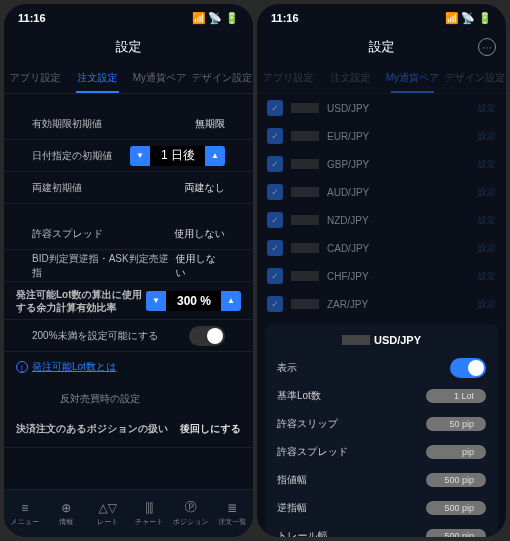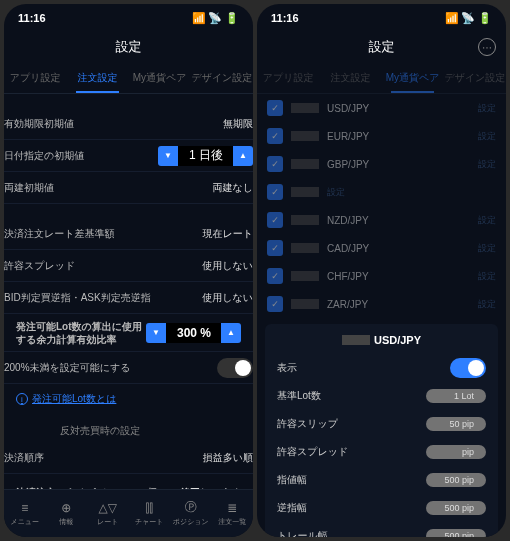--- a/index.html
+++ b/index.html
@@ -8,21 +8,21 @@
 .status-bar { height: 28px; display: flex; justify-content: space-between; align-items: center; padding: 0 14px; color: #fff; font-size: 11px; font-weight: 600; }
 .status-icons { display: flex; gap: 3px; align-items: center; }
 .header { height: 30px; display: flex; align-items: center; justify-content: center; color: #fff; font-size: 13px; font-weight: 500; position: relative; }
 .header-more { position: absolute; right: 10px; width: 18px; height: 18px; border: 1px solid #888; border-radius: 50%; display: flex; align-items: center; justify-content: center; color: #888; font-size: 10px; }
 .tabs { display: flex; height: 32px; border-bottom: 1px solid #1a2332; }
 .tab { flex: 1; display: flex; align-items: center; justify-content: center; font-size: 10px; color: #666; position: relative; }
 .tab.active { color: #2e7fff; }
 .tab.active::after { content: ''; position: absolute; bottom: 0; left: 15%; right: 15%; height: 2px; background: #2e7fff; }
 .content { flex: 1; overflow-y: auto; }
 .section-gap { height: 14px; }
-.row { height: 32px; display: flex; align-items: center; justify-content: space-between; padding: 0 0; font-size: 10px; color: #ccc; border-bottom: 1px solid #151d2e; }
+.row { height: 32px; display: flex; align-items: center; justify-content: space-between; padding: 0 28px; font-size: 10px; color: #ccc; border-bottom: 1px solid #151d2e; }
 .row-label { color: #bbb; }
 .row-value { color: #ddd; }
 .row-stepper { display: flex; align-items: center; gap: 0; }
 .step-btn { width: 20px; height: 20px; background: #2e7fff; display: flex; align-items: center; justify-content: center; color: #fff; font-size: 8px; }
 .step-btn.down { border-radius: 3px 0 0 3px; }
 .step-btn.up { border-radius: 0 3px 3px 0; }
 .step-val { background: #000; color: #fff; padding: 0 10px; height: 20px; display: flex; align-items: center; font-size: 12px; min-width: 55px; justify-content: flex-end; }
 .row-multi { min-height: 38px; padding: 6px 12px; font-weight: bold; }
 .row-multi .row-label { line-height: 1.3; }
 .toggle { width: 36px; height: 20px; background: #333; border-radius: 10px; position: relative; }
@@ -84,24 +84,20 @@
         <div class="step-val">1 日後</div>
         <div class="step-btn up">▲</div>
       </div>
     </div>
     <div class="row">
       <span class="row-label">両建初期値</span>
       <span class="row-value">両建なし</span>
     </div>
     <div class="section-gap"></div>
     <div class="row">
-      <span class="row-label">決済注文レート差基準額</span>
-      <span class="row-value">現在レート</span>
-    </div>
-    <div class="row">
       <span class="row-label">許容スプレッド</span>
       <span class="row-value">使用しない</span>
     </div>
     <div class="row">
       <span class="row-label">BID判定買逆指・ASK判定売逆指</span>
       <span class="row-value">使用しない</span>
     </div>
     <div class="row row-multi">
       <span class="row-label">発注可能Lot数の算出に使用する余力計算有効比率</span>
       <div class="row-stepper">
@@ -116,24 +112,20 @@
           <div class="toggle-knob"></div>
         </div>
     </div>
     <div class="link-row">
       <a class="link">
         <span class="info-icon">i</span>
         <span>発注可能Lot数とは</span>
       </a>
     </div>
     <div class="section-title">反対売買時の設定</div>
-    <div class="row">
-      <span class="row-label">決済順序</span>
-      <span class="row-value">損益多い順</span>
-    </div>
     <div class="row row-multi">
       <span class="row-label">決済注文のあるポジションの扱い</span>
       <span class="row-value">後回しにする</span>
     </div>
 
   </div>
   <div class="bottom-nav">
     <div class="nav-item">
         <div class="nav-icon">≡</div>
         <span>メニュー</span>
@@ -208,20 +200,21 @@
           </div>
           <span class="pair-name">GBP/JPY</span>
           <span class="pair-config">設定</span>
         </div>
       <div class="pair-row">
           <div class="checkbox">✓</div>
           <div class="flag-pair">
             <span class="flag"></span>
             <span class="flag"></span>
           </div>
+          <span class="pair-name">AUD/JPY</span>
           <span class="pair-config">設定</span>
         </div>
       <div class="pair-row">
           <div class="checkbox">✓</div>
           <div class="flag-pair">
             <span class="flag"></span>
             <span class="flag"></span>
           </div>
           <span class="pair-name">NZD/JPY</span>
           <span class="pair-config">設定</span>

